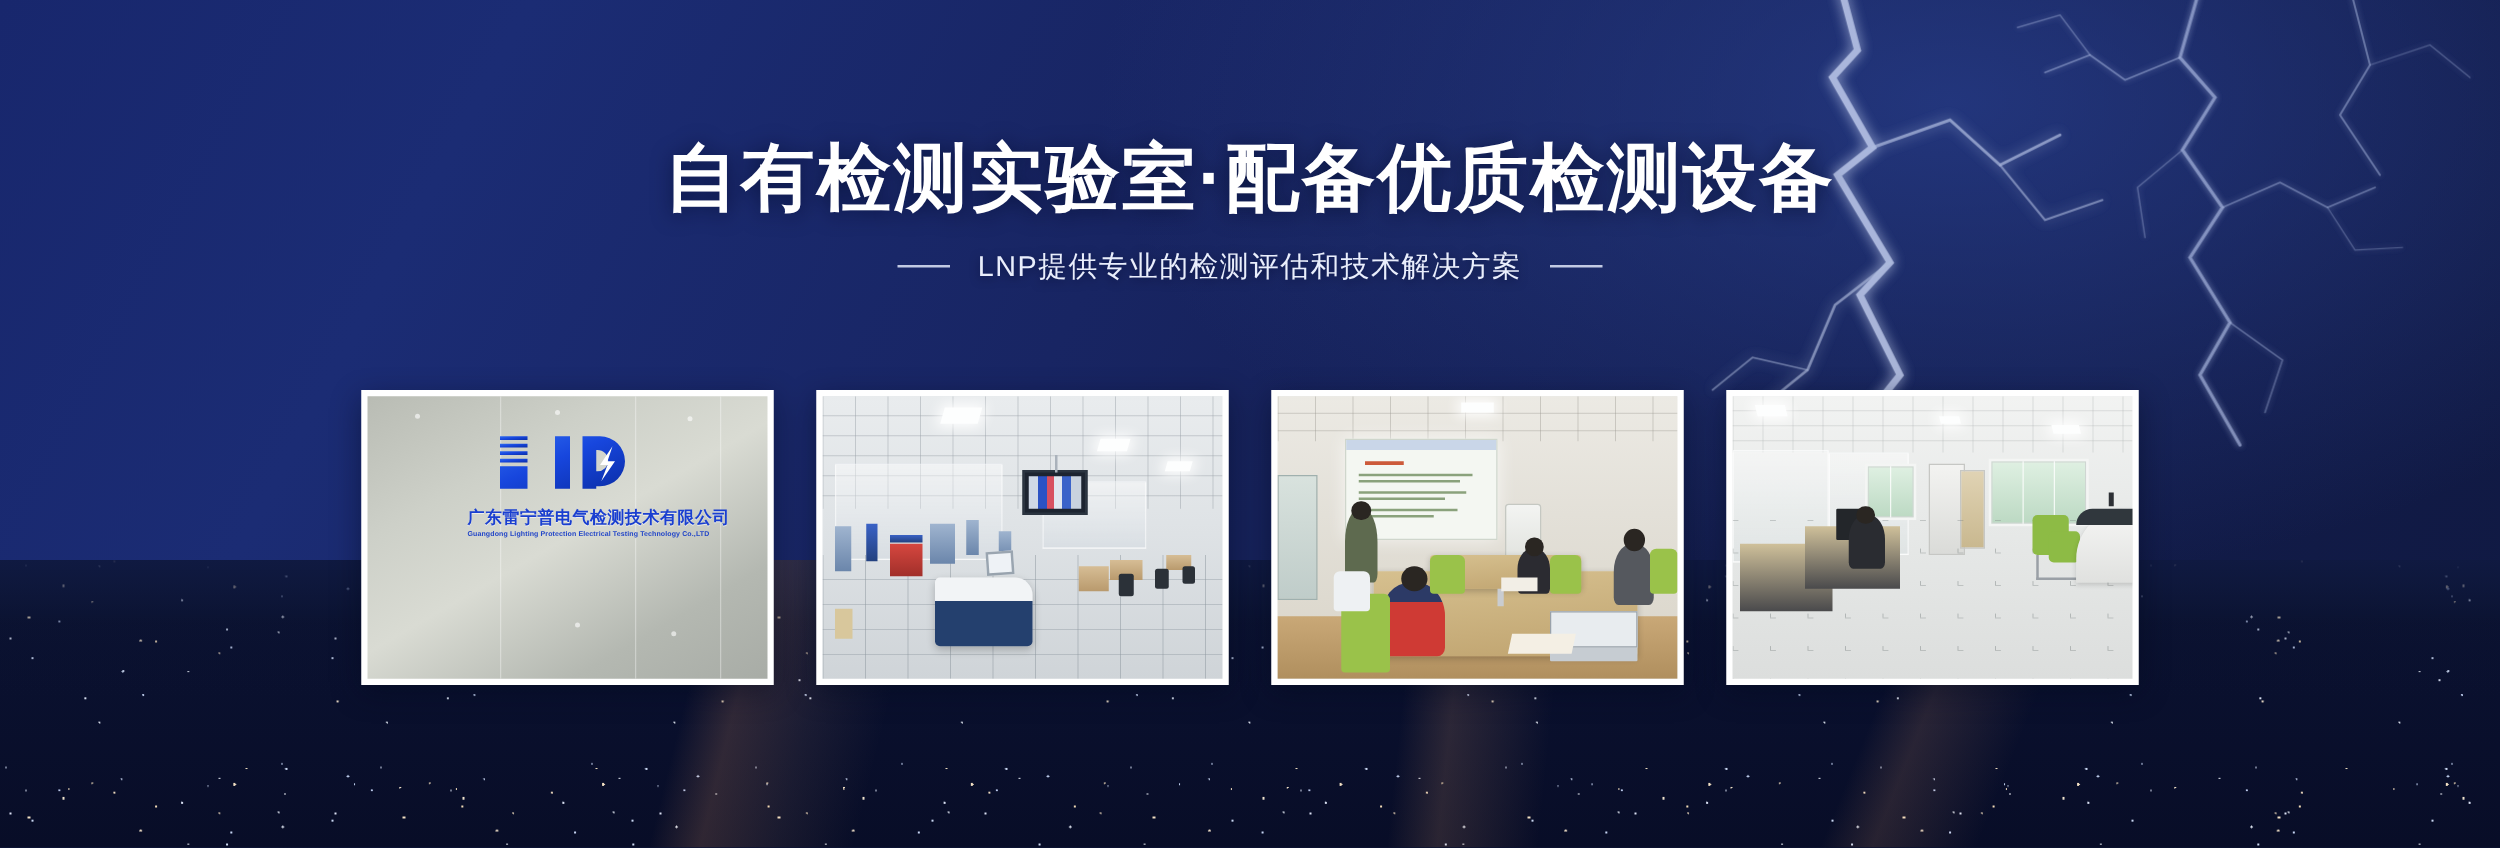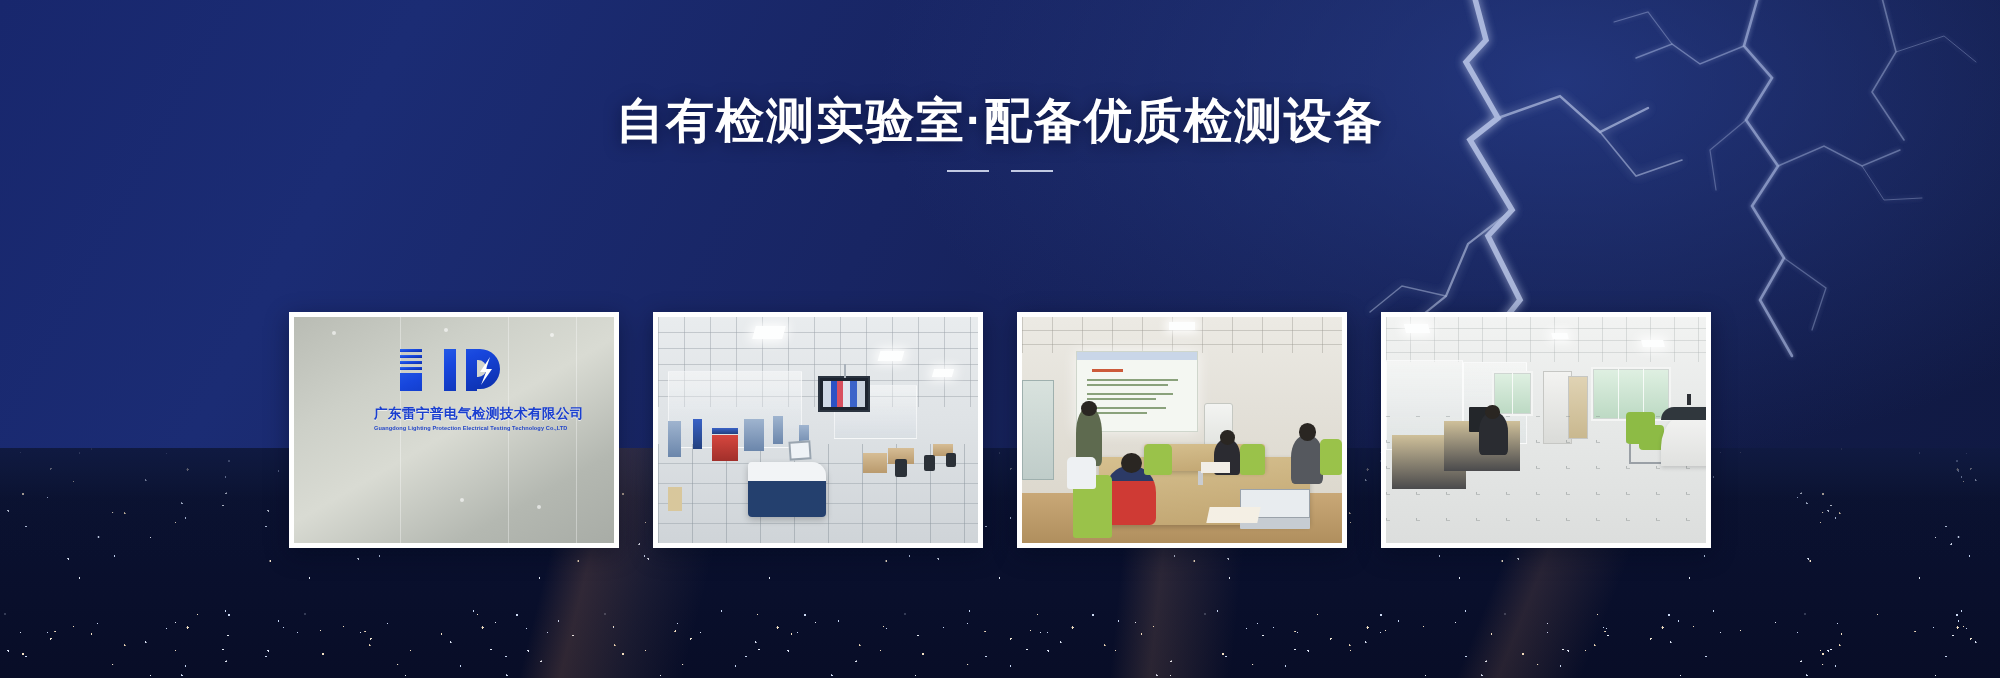--- a/index.html
+++ b/index.html
@@ -66,22 +66,22 @@
       linear-gradient(104deg, transparent 0%, transparent 28%, rgba(255,170,110,.16) 30%, rgba(255,190,140,.07) 33%, transparent 36%),
       linear-gradient(96deg, transparent 0%, transparent 56%, rgba(255,180,120,.14) 58%, transparent 62%),
       linear-gradient(112deg, transparent 0%, transparent 74%, rgba(255,175,115,.13) 76%, transparent 80%),
       linear-gradient(180deg, rgba(16,26,66,.92) 0%, rgba(12,19,48,.3) 22%, transparent 50%); }
 
   
   .bolts{ position:absolute; right:0; top:0; width:1000px; height:520px; pointer-events:none; opacity:.85; }
 
   
   .headline{ position:absolute; top:96px; left:0; width:2000px; text-align:center; z-index:5; }
-  .title{ font-size:48px; font-weight:700; color:#ffffff; letter-spacing:2px; line-height:1.05;
-          text-shadow:0 2px 16px rgba(0,10,40,.6); }
+  .title{ font-size:59px; font-weight:700; color:#ffffff; letter-spacing:2px; line-height:1.05;
+          text-shadow:0 2px 16px rgba(0,10,40,.6);margin-top:16px; }
   .sub-row{ margin-top:24px; display:flex; align-items:center; justify-content:center; gap:22px; }
   .dash{ width:42px; height:2px; background:rgba(232,238,255,.82); }
   .subtitle{ font-size:23px; color:#e9eefc; letter-spacing:1.2px; font-weight:400;
              text-shadow:0 1px 8px rgba(0,10,40,.5); }
 
   
   .strip{ position:absolute; top:312px; left:0; width:2000px; display:flex; justify-content:center;
           gap:34px; z-index:6; }
   .frame{ width:330px; height:236px; background:#ffffff; padding:5px;
           box-shadow:0 6px 22px rgba(2,8,28,.45); }
@@ -219,20 +219,21 @@
       <path d="M896 52 L944 36 L976 62" stroke-width="1" opacity=".38"></path>
     </g>
   </svg>
 
   <div class="city"></div>
 
   <div class="headline">
     <div class="title">自有检测实验室·配备优质检测设备</div>
     <div class="sub-row">
       <span class="dash"></span>
+      <span class="subtitle">LNP提供专业的检测评估和技术解决方案</span>
       <span class="dash"></span>
     </div>
   </div>
 
   <div class="strip">
 
     <div class="frame">
       <div class="shot p-sign">
         <span class="seam" style="left:33%"></span>
         <span class="seam" style="left:67%"></span>

